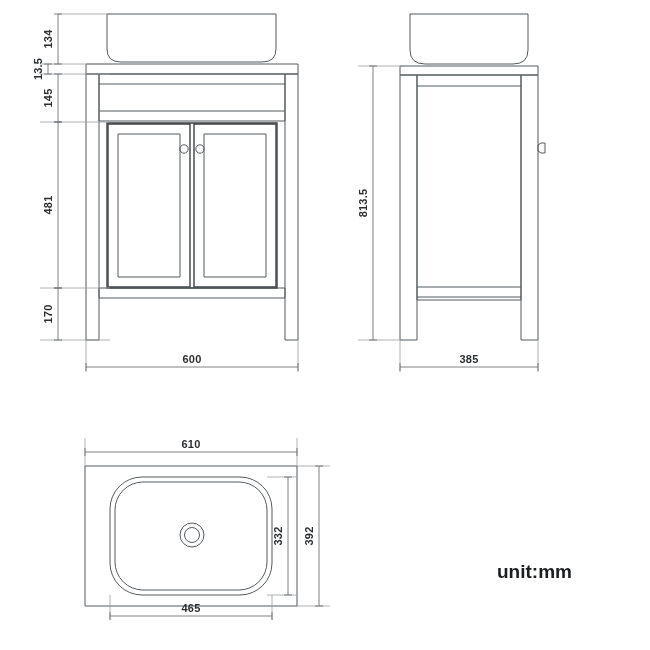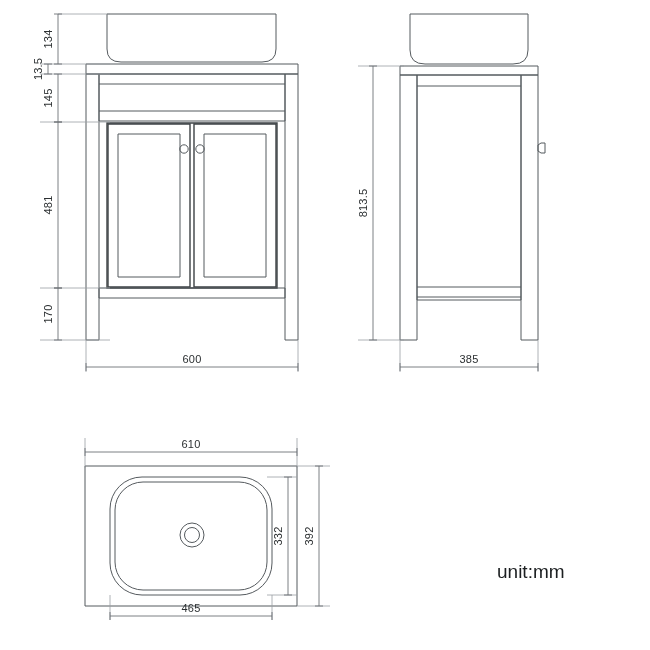--- a/index.html
+++ b/index.html
@@ -12,20 +12,21 @@
     width: 650px;
     height: 650px;
     font-family: "Liberation Sans", sans-serif;
     overflow: hidden;
     position: relative;
   }
   #drawing-root {
     position: relative;
     width: 650px;
     height: 650px;
+    font-weight: bold;
   }
   svg#tech-drawing {
     display: block;
     width: 650px;
     height: 650px;
     background: #ffffff;
   }
   .obj-line {
     fill: none;
     stroke: #555a5e;

